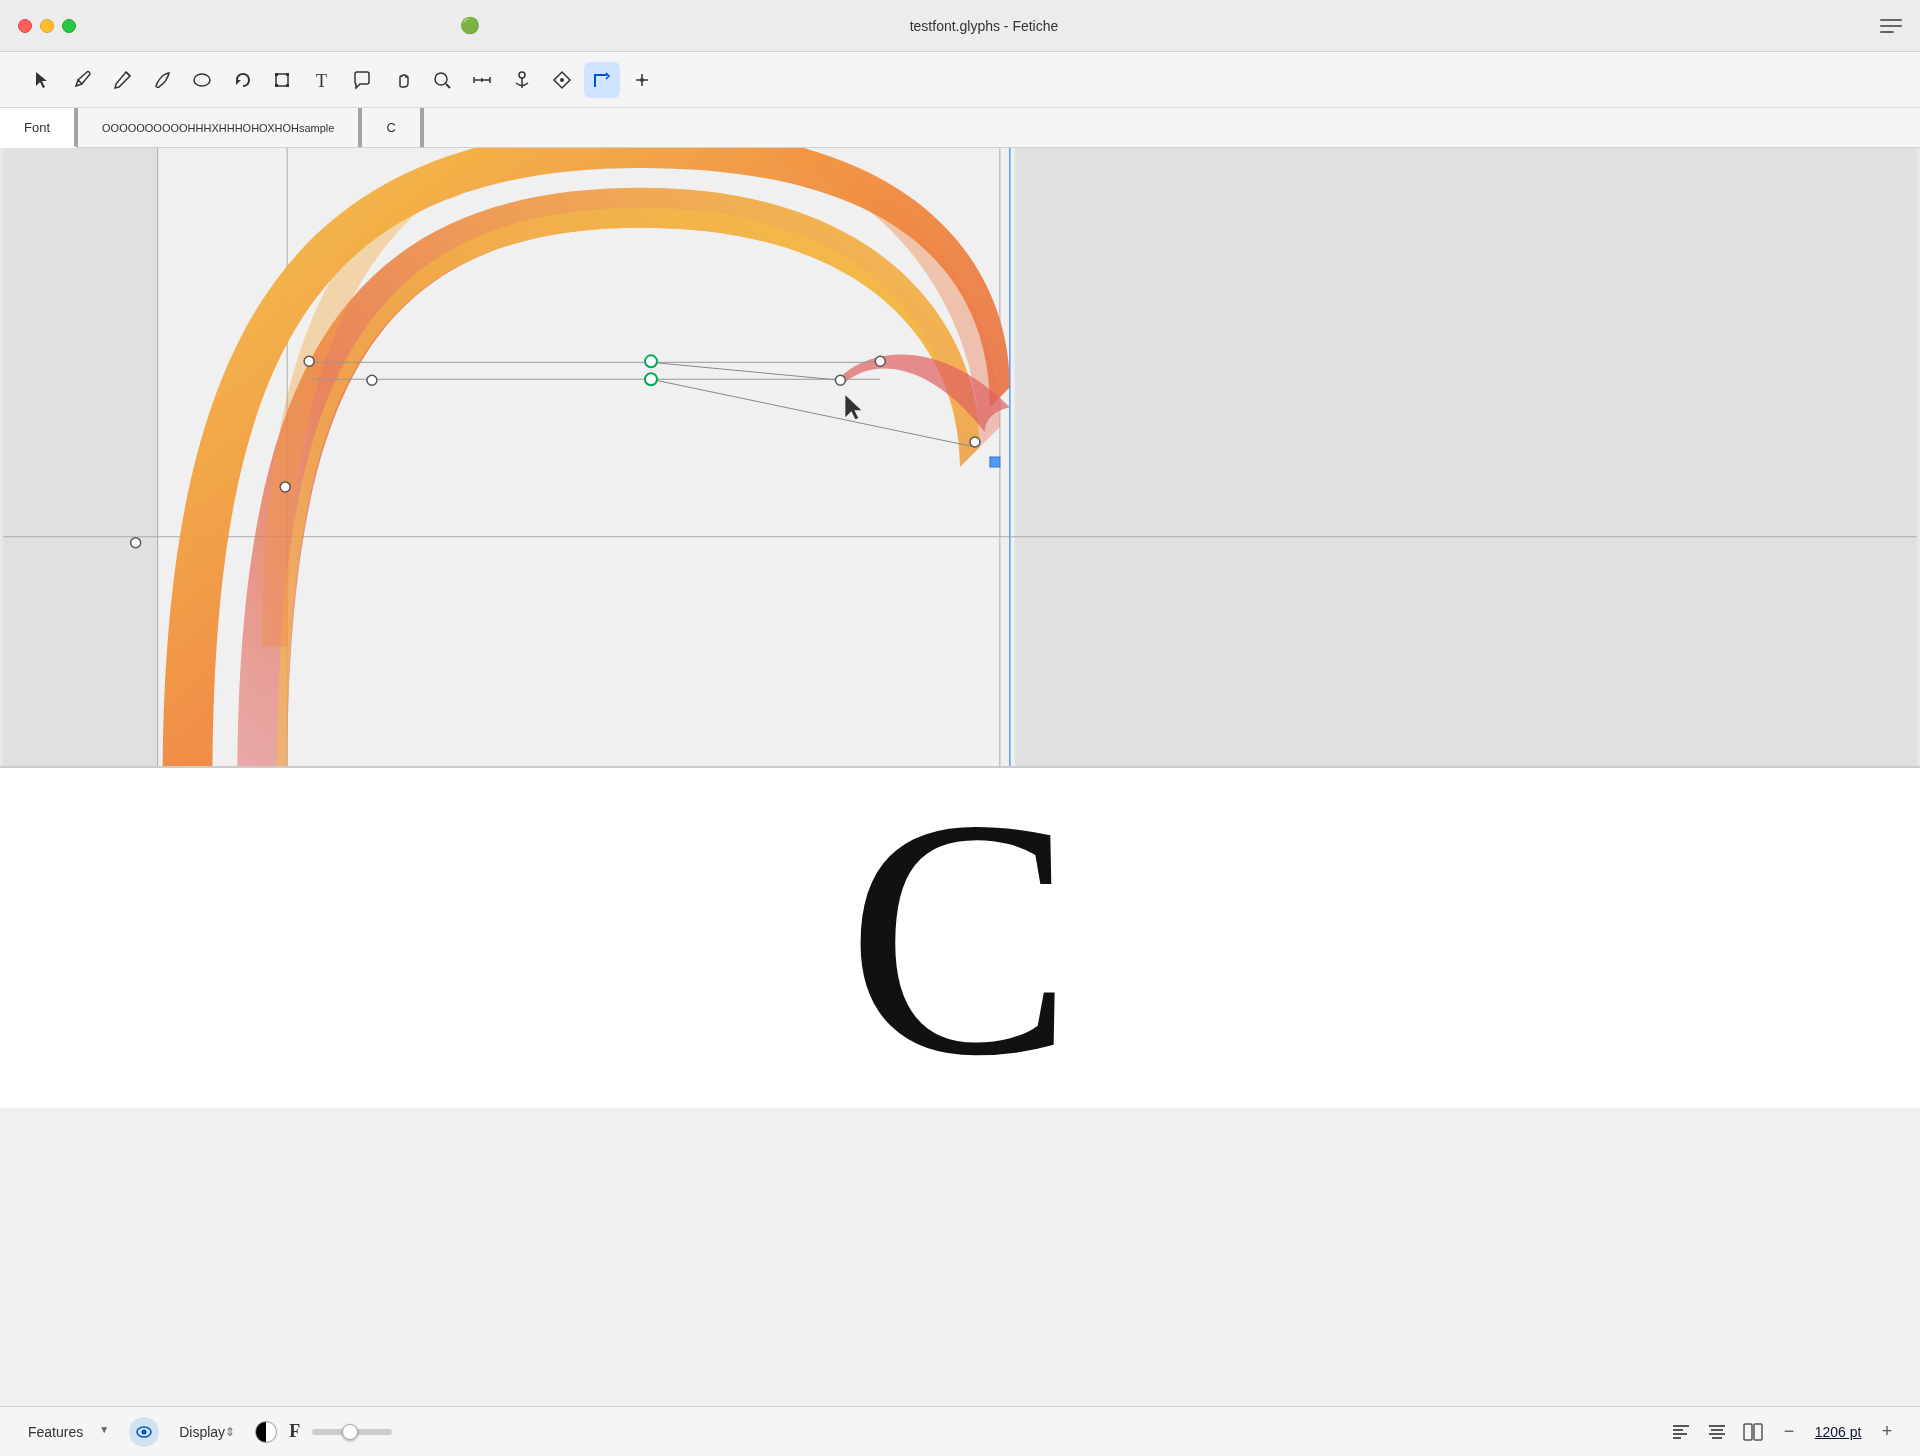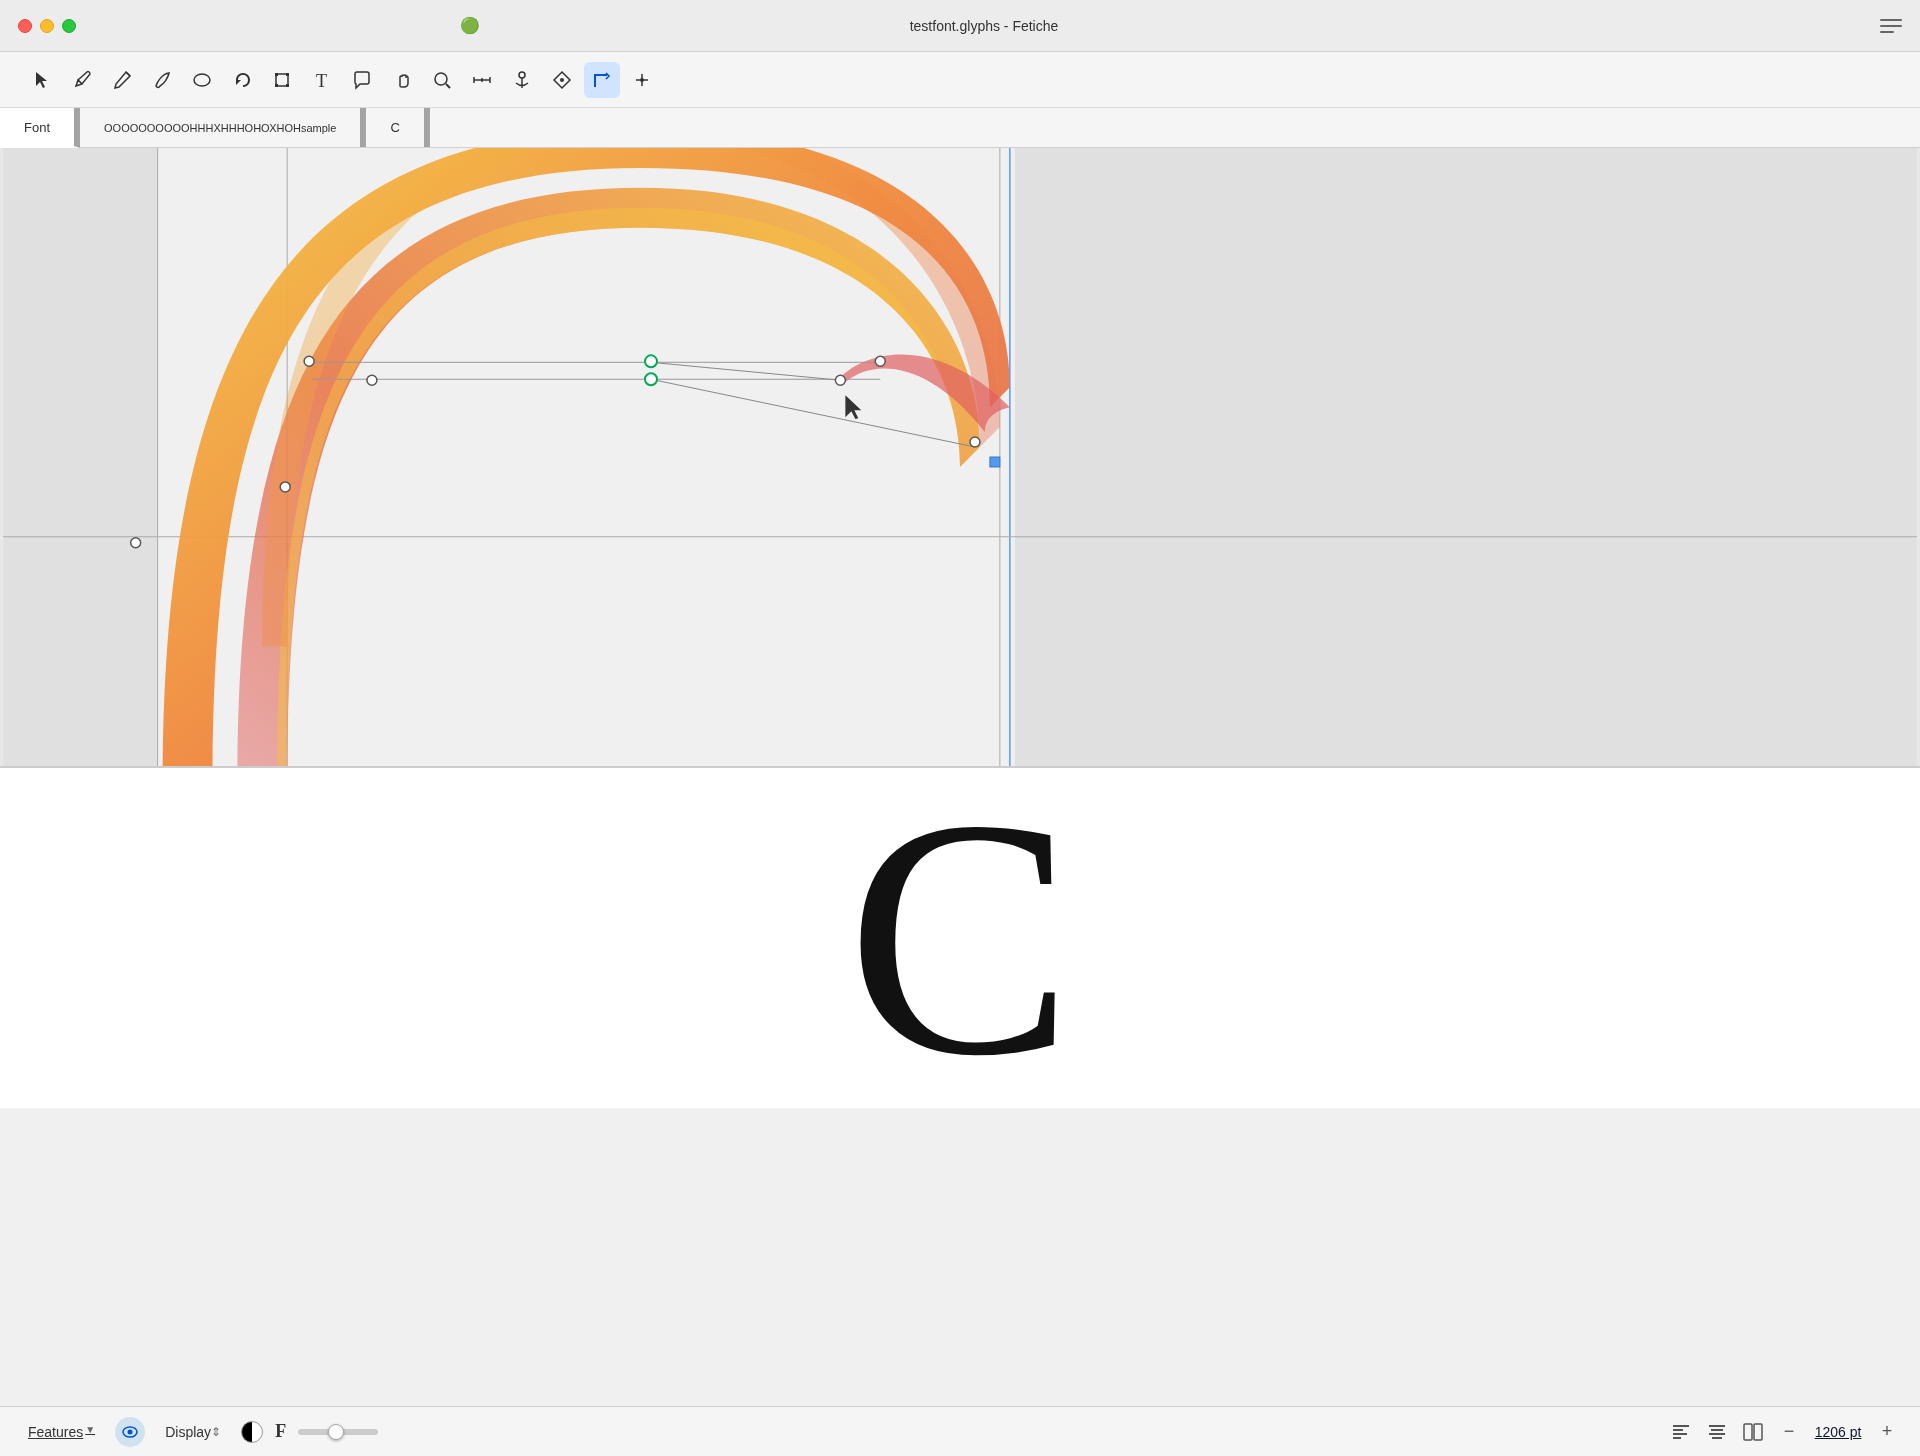--- a/index.html
+++ b/index.html
@@ -96,21 +96,21 @@
       align-items: stretch;
       border-bottom: 1px solid #d0d0d0;
     }
     .tab {
       display: flex;
       align-items: center;
       padding: 0 24px;
       font-size: 13px;
       color: #333;
       cursor: pointer;
-      border-right: 6px solid #a3a3a3;
+      border-right: 4px solid #a3a3a3;
       white-space: nowrap;
     }
     .tab.active {
       background: white;
       border-bottom: 2px solid white;
       margin-bottom: -1px;
       font-weight: 500;
     }
 
     
@@ -154,27 +154,26 @@
       position: absolute;
       bottom: 0;
     }
     .bottom-left {
       display: flex;
       align-items: center;
       gap: 12px;
     }
     .features-btn {
       display: flex;
-      gap: 2px;
+      gap: 16px;
       font-size: 14px;
       color: #333;
       cursor: pointer;
       padding: 4px 8px;
       border-radius: 6px;
-      text-decoration: underline;
     }
     .chevron-down { font-size: 10px; color: #666; }
     .eye-btn {
       width: 30px;
       height: 30px;
       border-radius: 50%;
       background: rgba(0,120,215,0.15);
       display: flex;
       align-items: center;
       justify-content: center;

